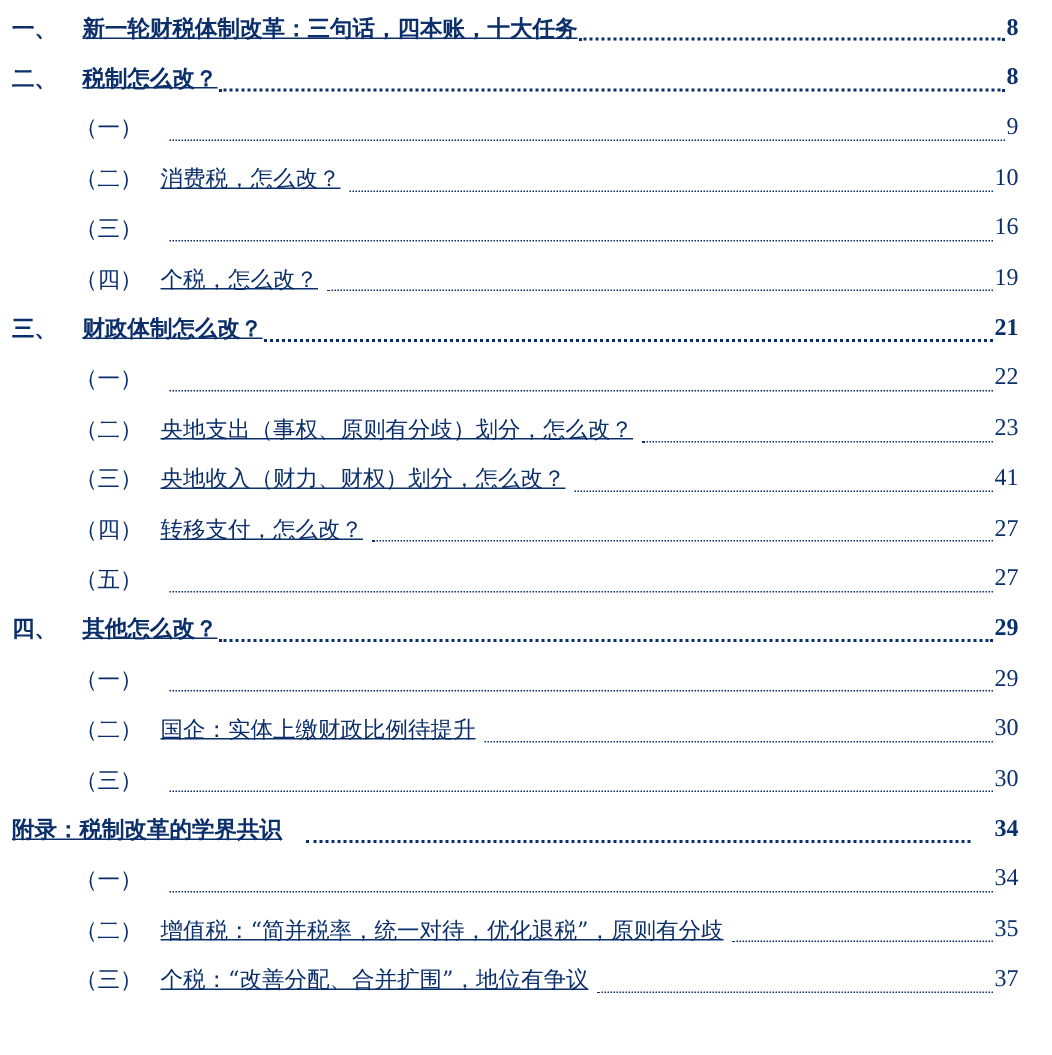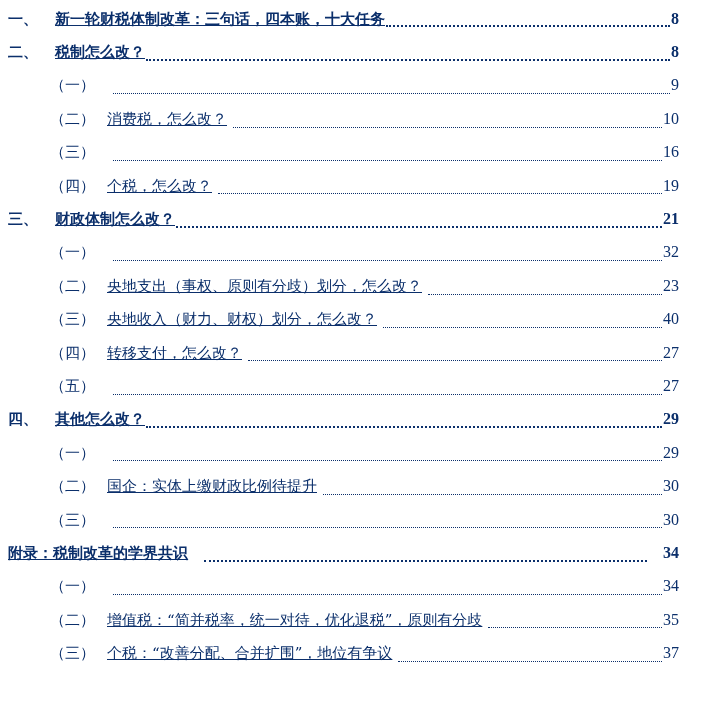--- a/index.html
+++ b/index.html
@@ -124,35 +124,35 @@
   <div class="toc-row level-1">
     <span class="num">三、</span>
     <span class="title">财政体制怎么改？</span>
     <span class="leader"></span>
     <span class="page">21</span>
   </div>
 
   <div class="toc-row level-2">
     <span class="num">（一）</span>
     <span class="leader"></span>
-    <span class="page">32</span>
+    <span class="page">22</span>
   </div>
 
   <div class="toc-row level-2">
     <span class="num">（二）</span>
     <span class="title">央地支出（事权、原则有分歧）划分，怎么改？</span>
     <span class="leader"></span>
     <span class="page">23</span>
   </div>
 
   <div class="toc-row level-2">
     <span class="num">（三）</span>
     <span class="title">央地收入（财力、财权）划分，怎么改？</span>
     <span class="leader"></span>
-    <span class="page">40</span>
+    <span class="page">41</span>
   </div>
 
   <div class="toc-row level-2">
     <span class="num">（四）</span>
     <span class="title">转移支付，怎么改？</span>
     <span class="leader"></span>
     <span class="page">27</span>
   </div>
 
   <div class="toc-row level-2">

